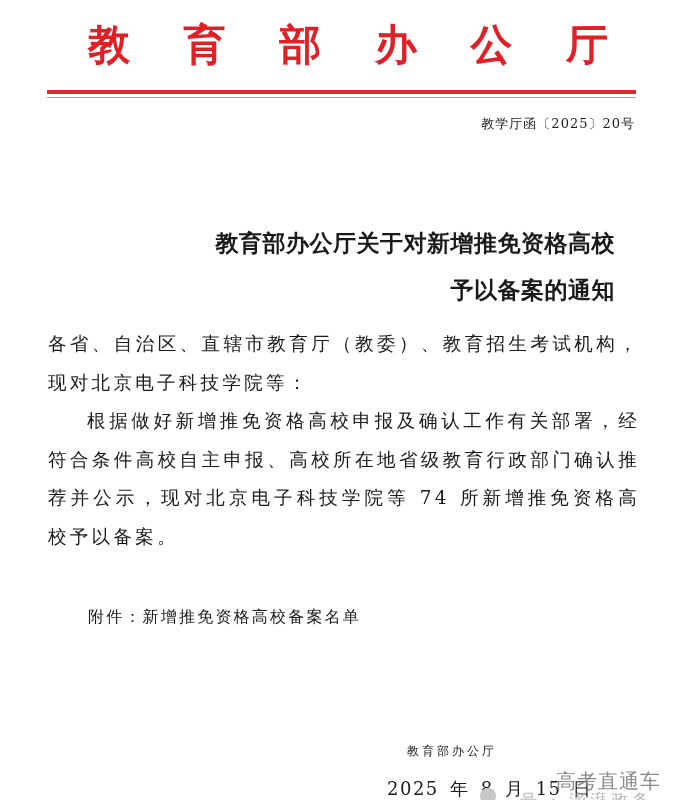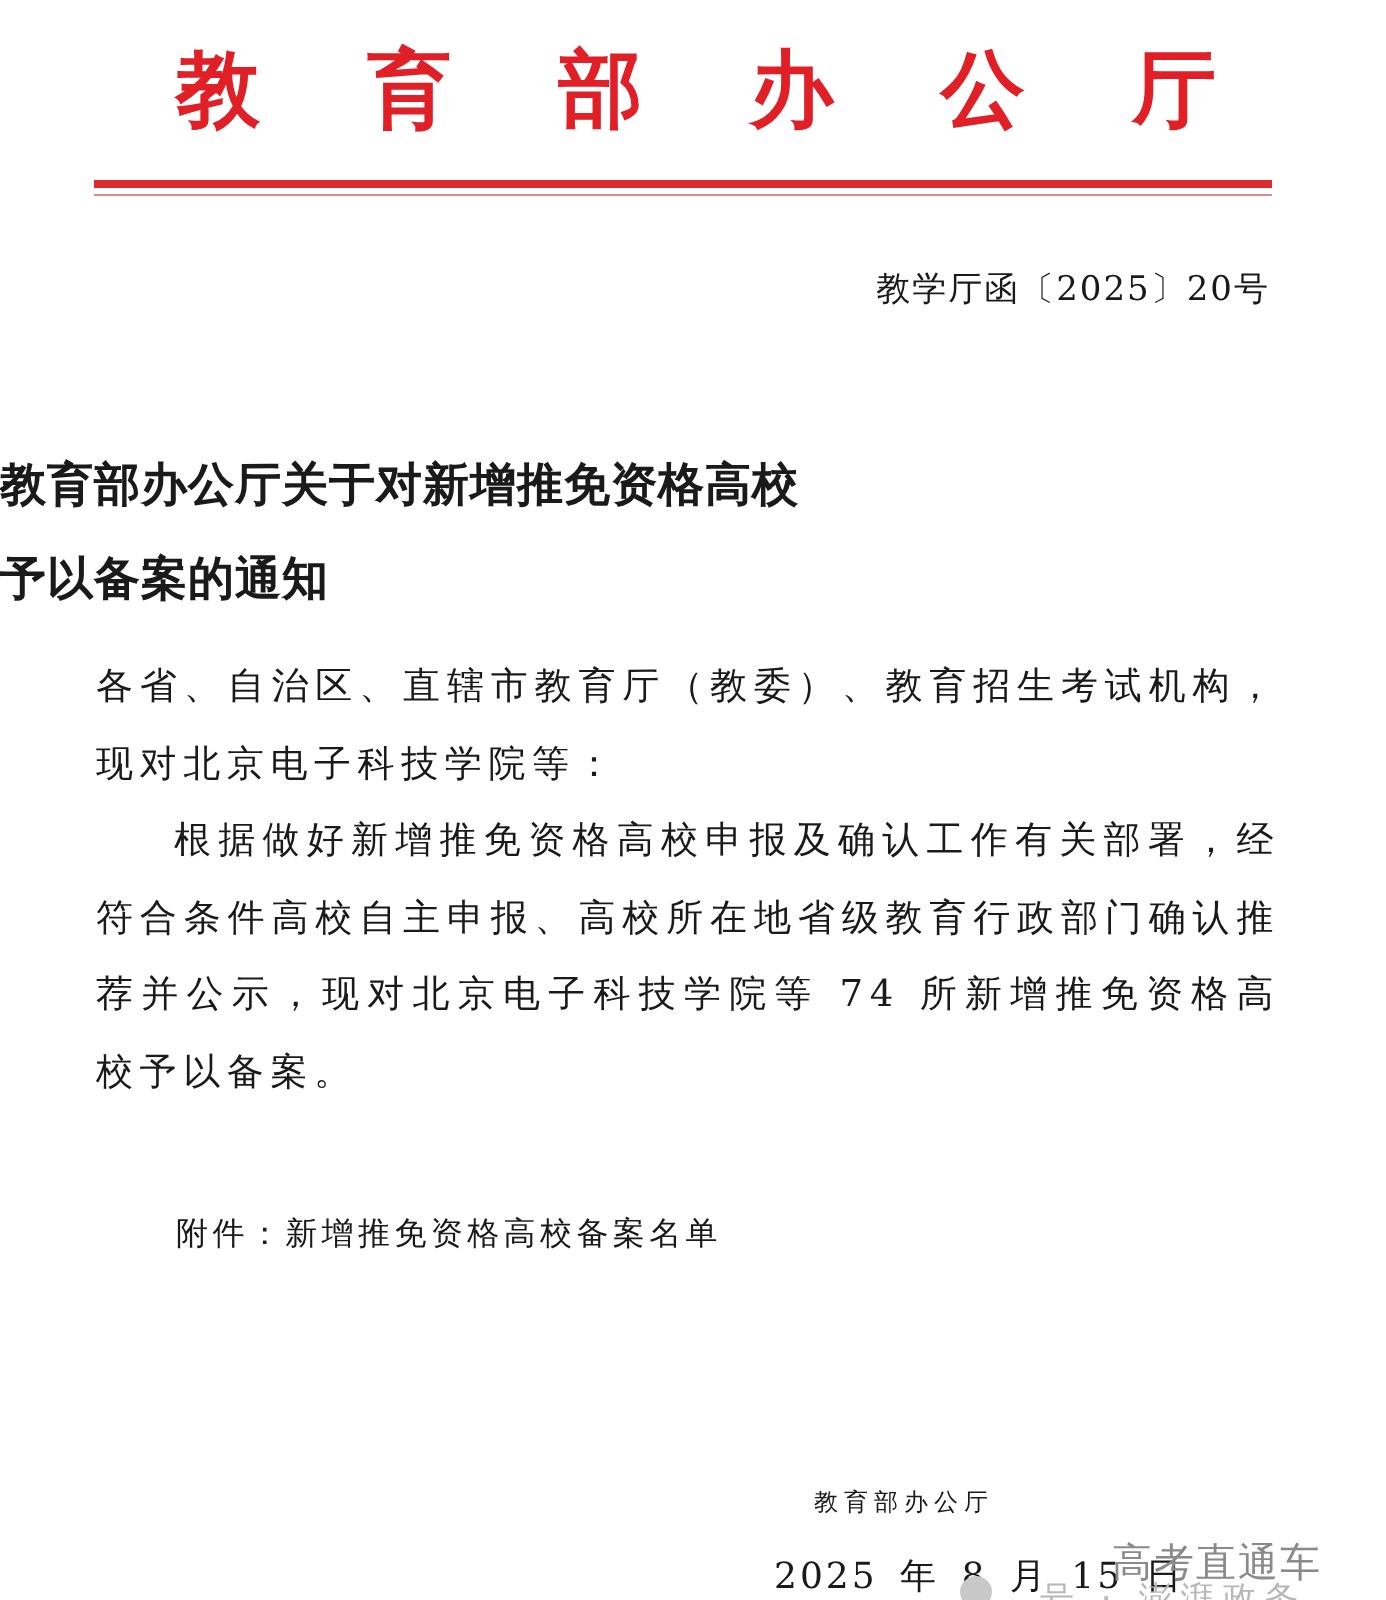--- a/index.html
+++ b/index.html
@@ -17,26 +17,26 @@
     }
     .rule-thick {
       position: absolute; left: 47px; width: 589px; top: 90px; height: 4px;
       background: #dd2a2e;
     }
     .rule-thin {
       position: absolute; left: 47px; width: 589px; top: 97px; height: 1px;
       background: #d88a8e;
     }
     .doc-number {
-      position: absolute; right: 58px; top: 133px;
-      font-size: 17px; line-height: 24px; letter-spacing: 1px;
+      position: absolute; right: 58px; top: 112px;
+      font-size: 13px; line-height: 24px; letter-spacing: 1px;
     }
     .doc-title {
       position: absolute; left: 0; width: 615px; top: 220px;
-      text-align: left; font-weight: bold; font-size: 23px; line-height: 47px;
+      text-align: right; font-weight: bold; font-size: 23px; line-height: 47px;
       font-family: "DejaVu Sans", sans-serif;
     }
     .doc-title div { letter-spacing: 0.5px; }
     .addressee, .body-para {
       position: absolute; left: 48px; width: 592px;
       font-size: 18.5px; line-height: 38.5px; letter-spacing: 3.3px;
       text-align: justify;
     }
     .addressee { top: 325px; }
     .body-para { top: 402px; text-indent: 39px; }

